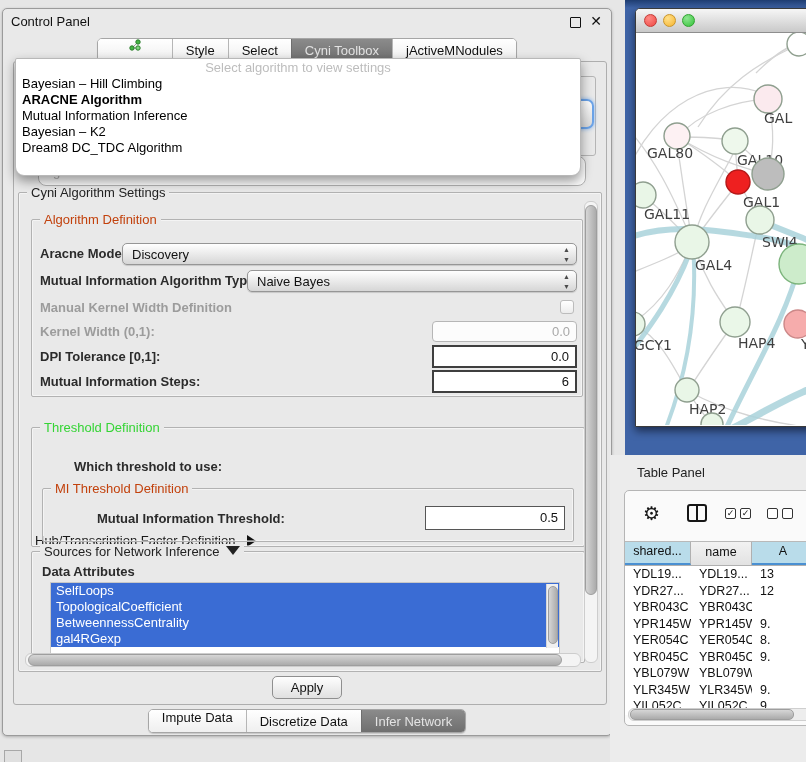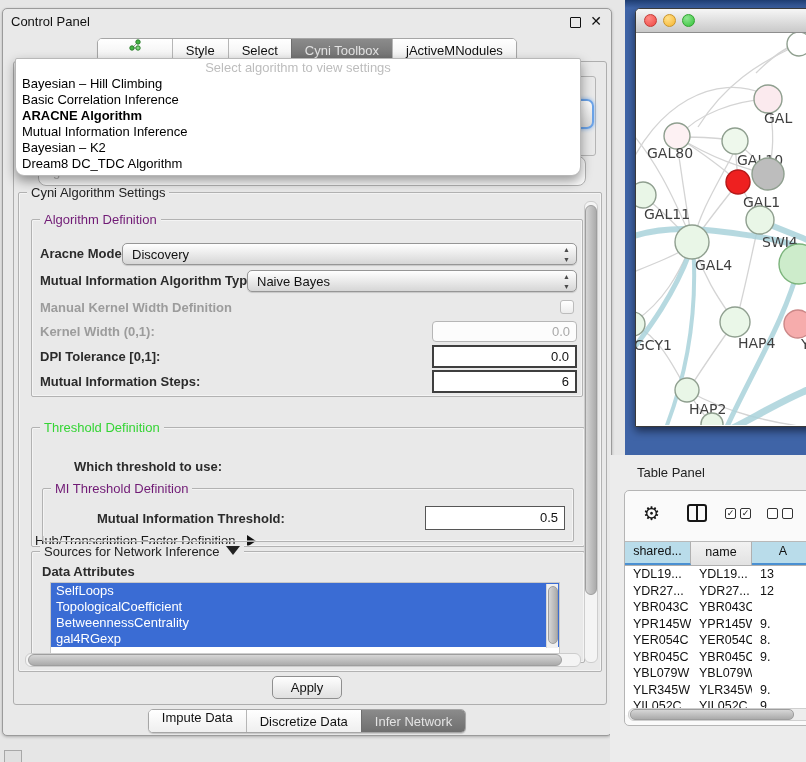--- a/index.html
+++ b/index.html
@@ -35,21 +35,21 @@
   
   #algo-popup{position:absolute;left:12px;top:49px;width:564px;height:116px;background:#fff;border:1px solid #b8b8b8;
     border-radius:2px 2px 9px 9px;box-shadow:0 5px 12px rgba(0,0,0,.4);z-index:9;overflow:hidden;}
   .popup-placeholder{height:17px;line-height:17px;text-align:center;color:#bdbdbd;font-size:13px;}
   .popup-item{height:16px;line-height:16px;padding-left:6px;font-size:13px;color:#000;white-space:nowrap;}
   .popup-item.bold{font-weight:700;}
 
   
   .tborder{position:absolute;border:1px solid #b2b2b2;border-radius:2px;box-shadow:inset 0 0 0 1px rgba(255,255,255,.5);}
   .tlabel{position:absolute;top:-8px;background:#e9e9e9;padding:0 4px;font-size:13px;white-space:nowrap;}
-  .blue{color:#701a75;} .green{color:#35d435;} .dark{color:#222;}
+  .blue{color:#c2410c;} .green{color:#35d435;} .dark{color:#222;}
   .lbl{position:absolute;font-size:13px;font-weight:700;color:#2b2b2b;white-space:nowrap;}
   .lbl.dis{color:#9c9c9c;}
   .combo{position:absolute;border:1px solid #969696;border-radius:5px;background:linear-gradient(#ffffff,#d6d6d6);
     font-size:13px;line-height:21px;height:22px;padding-left:9px;color:#111;box-sizing:border-box;box-shadow:0 1px 1px rgba(0,0,0,.15);}
   .combo .arrows{position:absolute;right:6px;top:1px;font-size:7px;line-height:10px;color:#4a4a4a;text-align:center;}
   .field{position:absolute;background:#fff;border:1px solid #b6b6b6;font-size:13px;text-align:right;
     padding-right:6px;box-sizing:border-box;color:#111;}
   .field.active{border:2px solid #3f3f3f;}
   .field.dis{color:#a8a8a8;background:#fcfcfc;border-radius:4px;}
   .cbx{position:absolute;width:12px;height:12px;border:1px solid #bcbcbc;border-radius:3px;background:linear-gradient(#fff,#ececec);}
@@ -241,21 +241,20 @@
           </span>
           <span class="seg sel">
             <span>Infer Network</span>
           </span>
         </span></div>
 
     <div id="algo-popup">
       <div class="popup-placeholder">Select algorithm to view settings</div>
       <div id="popup-items">
           <div class="popup-item">Bayesian – Hill Climbing</div>
-          <div class="popup-item">Basic Correlation Inference</div>
           <div class="popup-item bold">ARACNE Algorithm</div>
           <div class="popup-item">Mutual Information Inference</div>
           <div class="popup-item">Bayesian – K2</div>
           <div class="popup-item">Dream8 DC_TDC Algorithm</div>
         </div>
     </div>
   </div>
 
   <div id="grip"></div>
 

